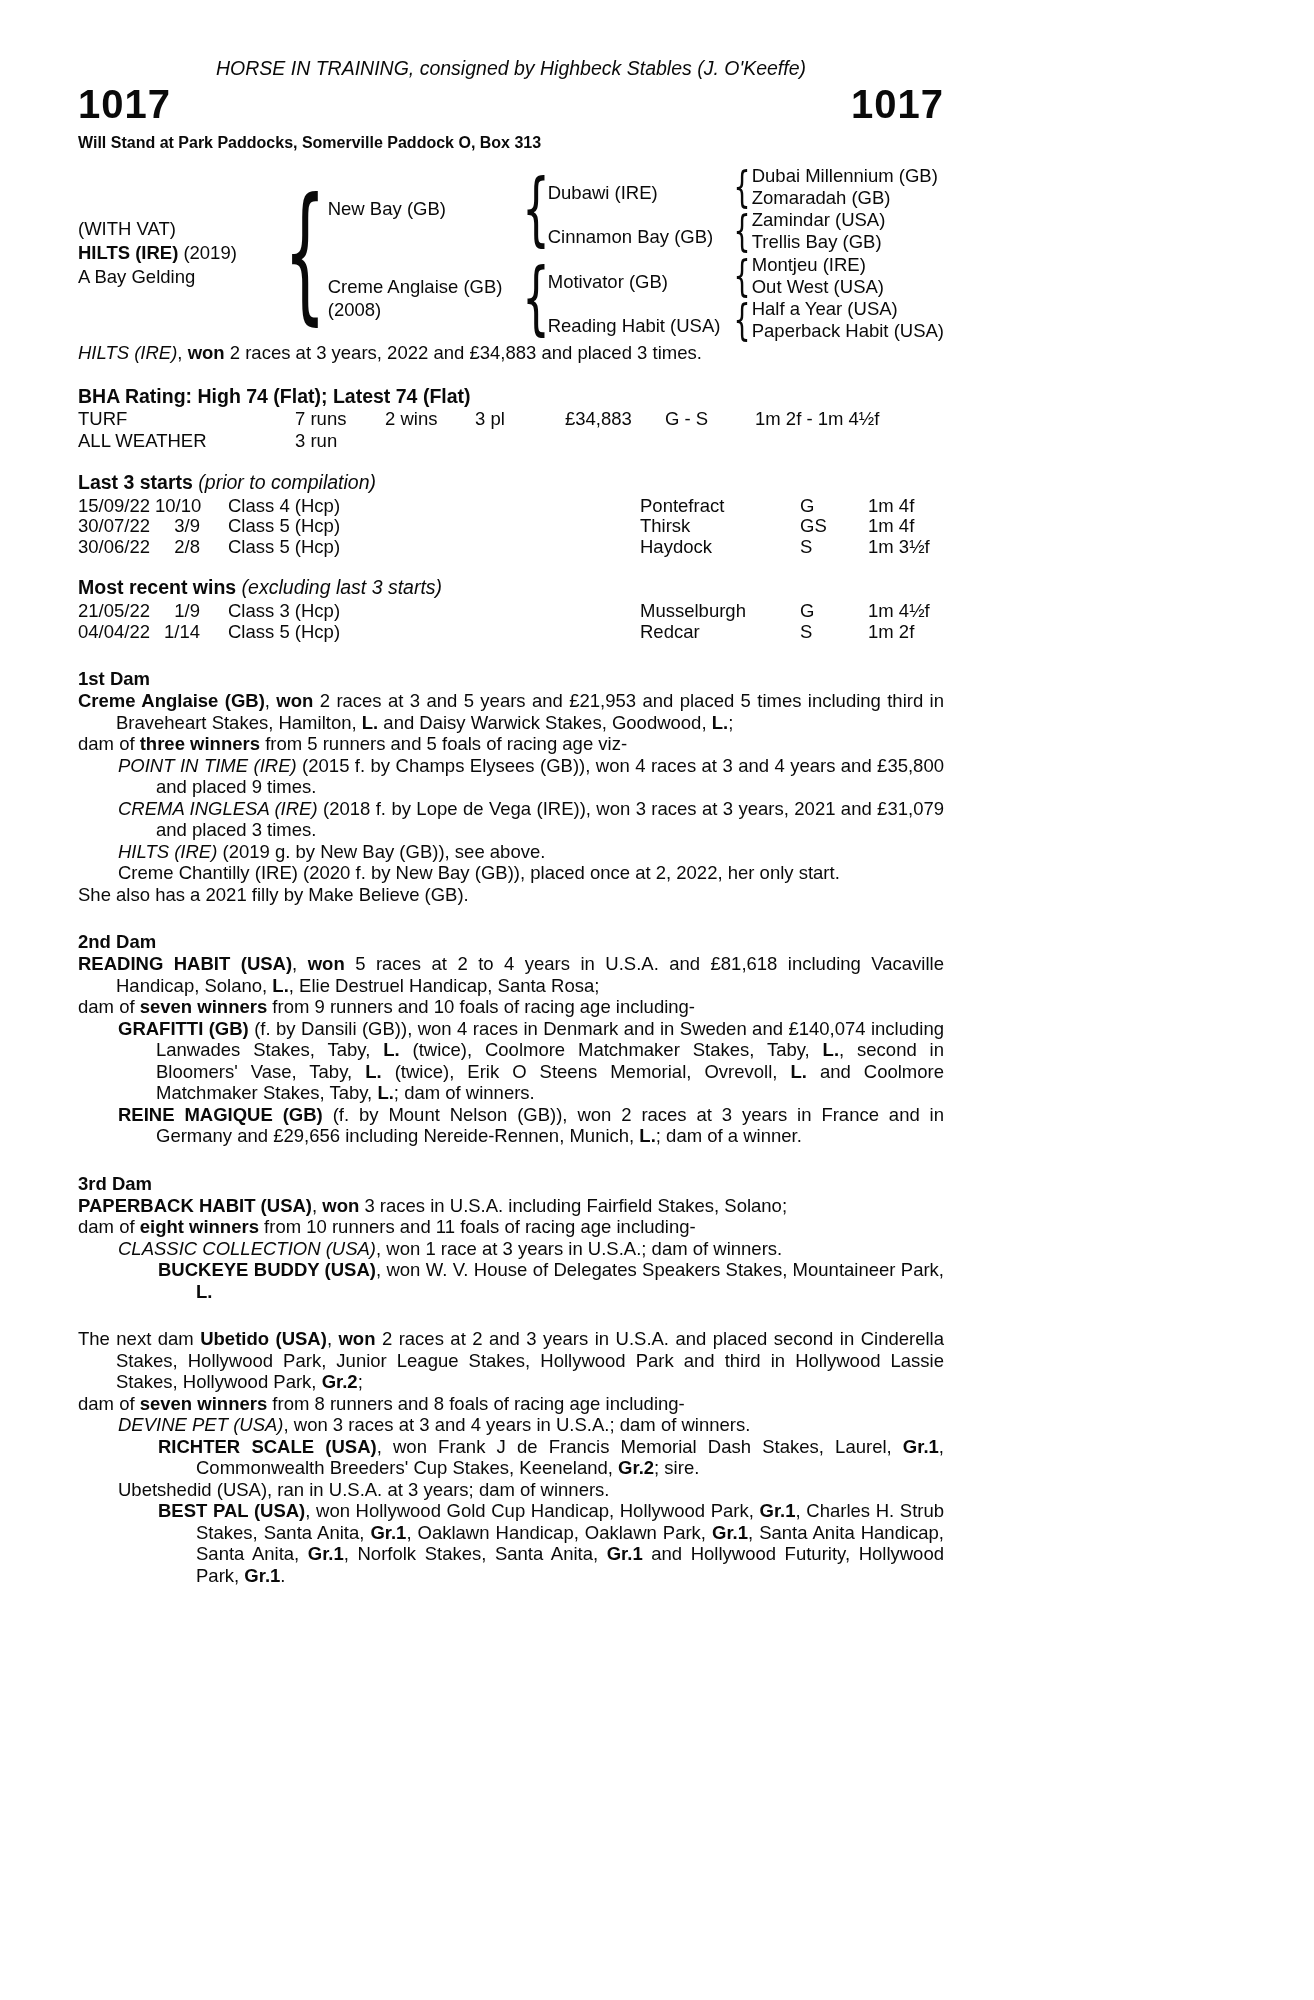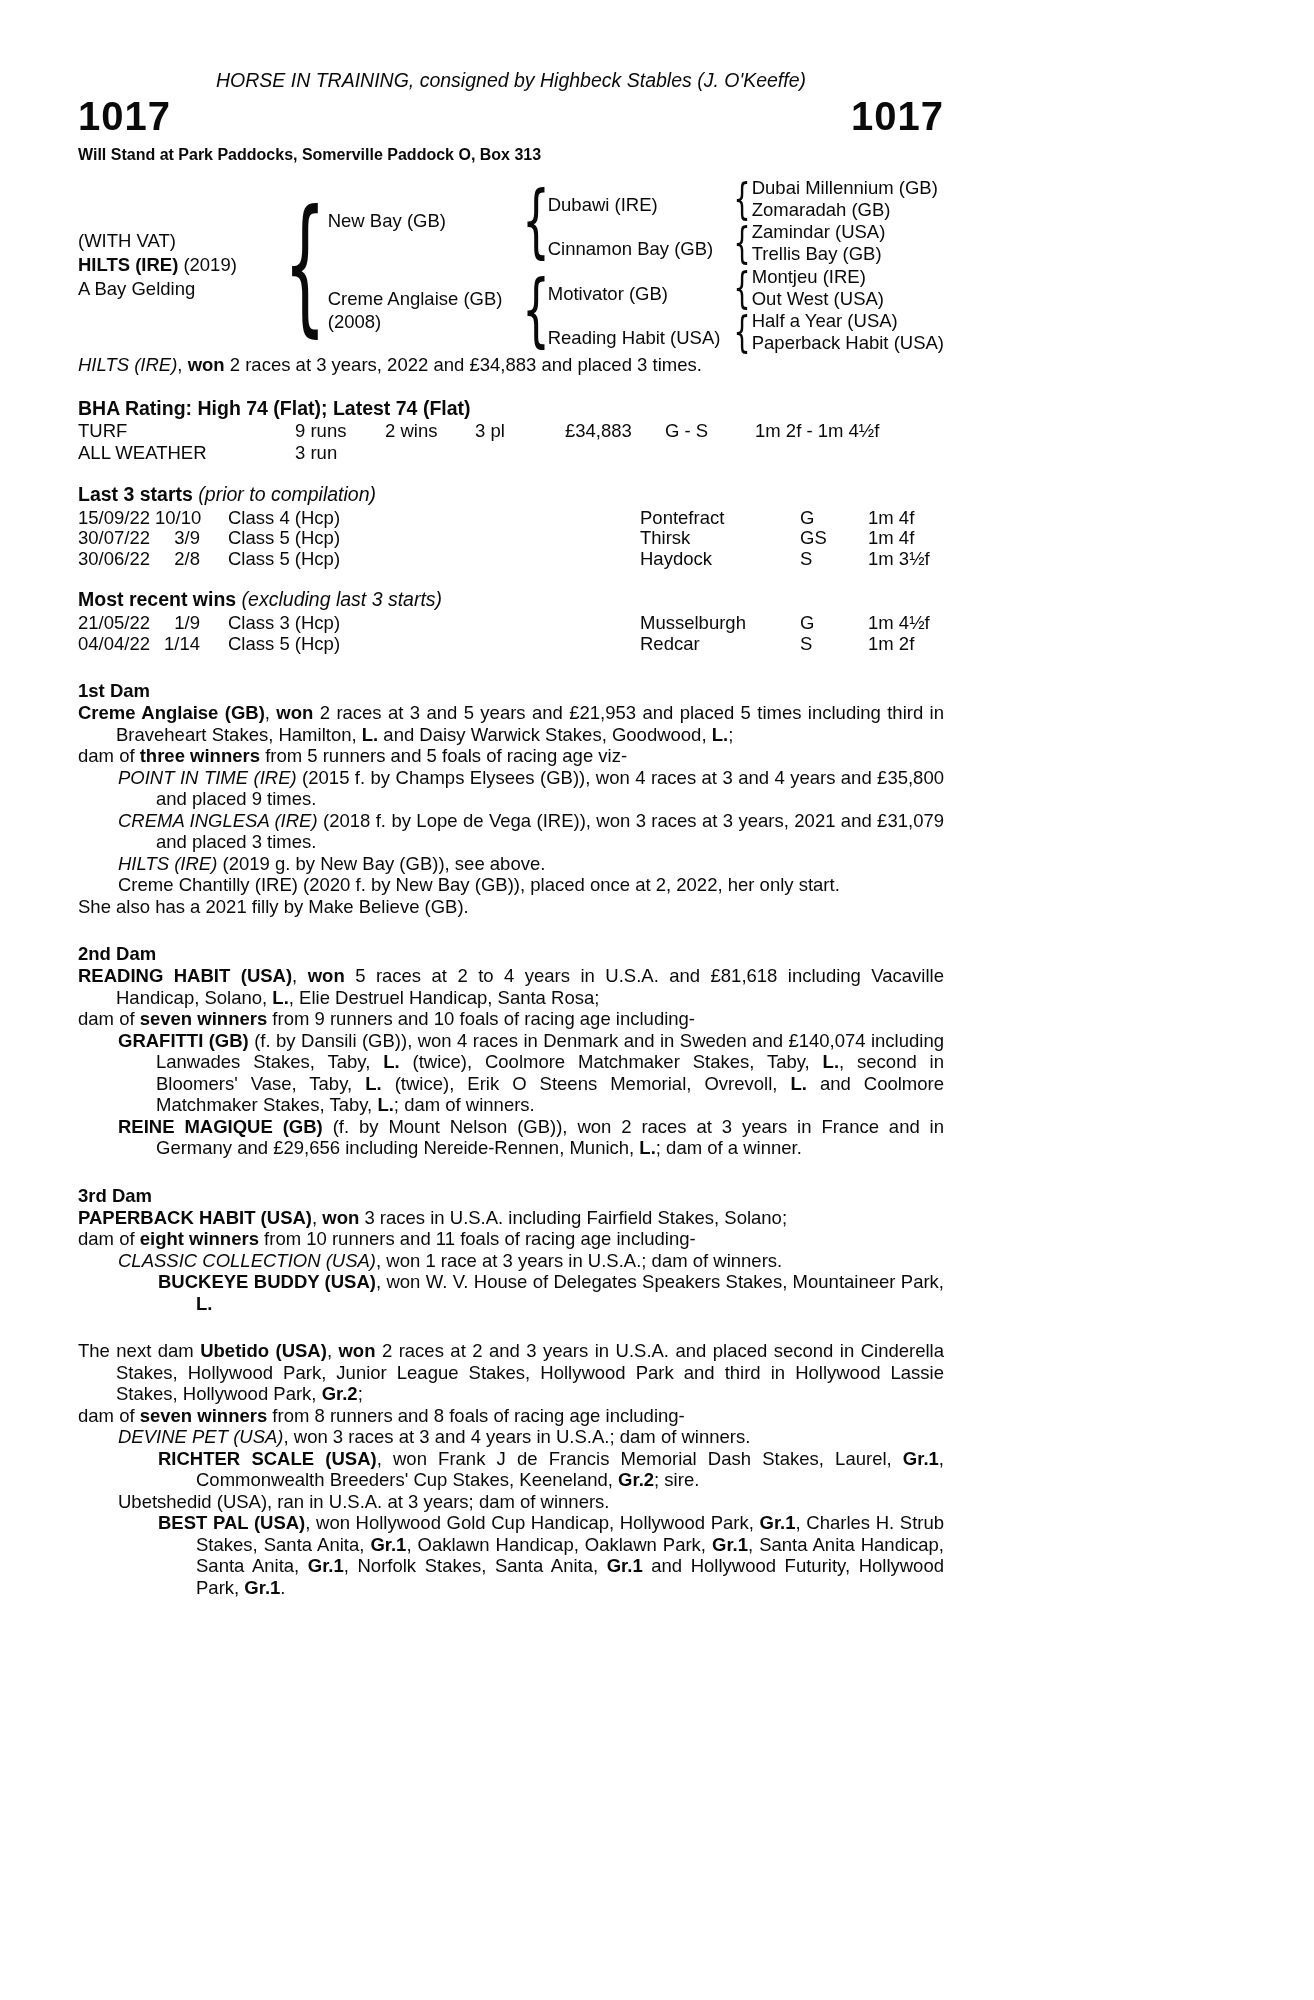--- a/index.html
+++ b/index.html
@@ -5,21 +5,21 @@
   * { box-sizing: border-box; }
   html, body { margin: 0; padding: 0; }
   body {
     width: 1314px; height: 2000px;
     background: #ffffff;
     color: #0a0a0a;
     font-family: "Liberation Sans", "DejaVu Sans", sans-serif;
     font-size: 18.5px;
     position: relative;
   }
-  .page { position: absolute; left: 78px; top: 68px; width: 866px; }
+  .page { position: absolute; left: 78px; top: 56px; width: 866px; }
 
   .consignor { text-align: center; font-style: italic; font-size: 19.5px; line-height: 24px; }
   .lot-row { display: flex; justify-content: space-between; align-items: baseline; margin-top: 2px; }
   .lot { font-size: 40px; font-weight: 700; line-height: 44px; letter-spacing: 1px; }
   .stand { font-weight: 700; font-size: 16px; line-height: 26px; margin-top: 4px; }
 
   
   .pedigree { display: flex; align-items: center; margin-top: 8px; height: 178px; }
   .ped-subject { width: 218px; line-height: 24px; }
   .subj-name .name { font-weight: 700; }
@@ -138,21 +138,21 @@
     </div>
   </div>
 
   <p class="para summary"><span class="s-i">HILTS (IRE)</span><span>, </span><span class="s-b">won</span><span> 2 races at 3 years, 2022 and £34,883 and placed 3 times.</span></p>
 
   <div class="bha">BHA Rating: High 74 (Flat); Latest 74 (Flat)</div>
 
   <div>
     <div class="stats-row">
       <span>TURF</span>
-      <span>9 runs</span>
+      <span>7 runs</span>
       <span>2 wins</span>
       <span>3 pl</span>
       <span>£34,883</span>
       <span>G - S</span>
       <span>1m 2f - 1m 4½f</span>
     </div>
     <div class="stats-row">
       <span>ALL WEATHER</span>
       <span>3 run</span>
       <span></span>

